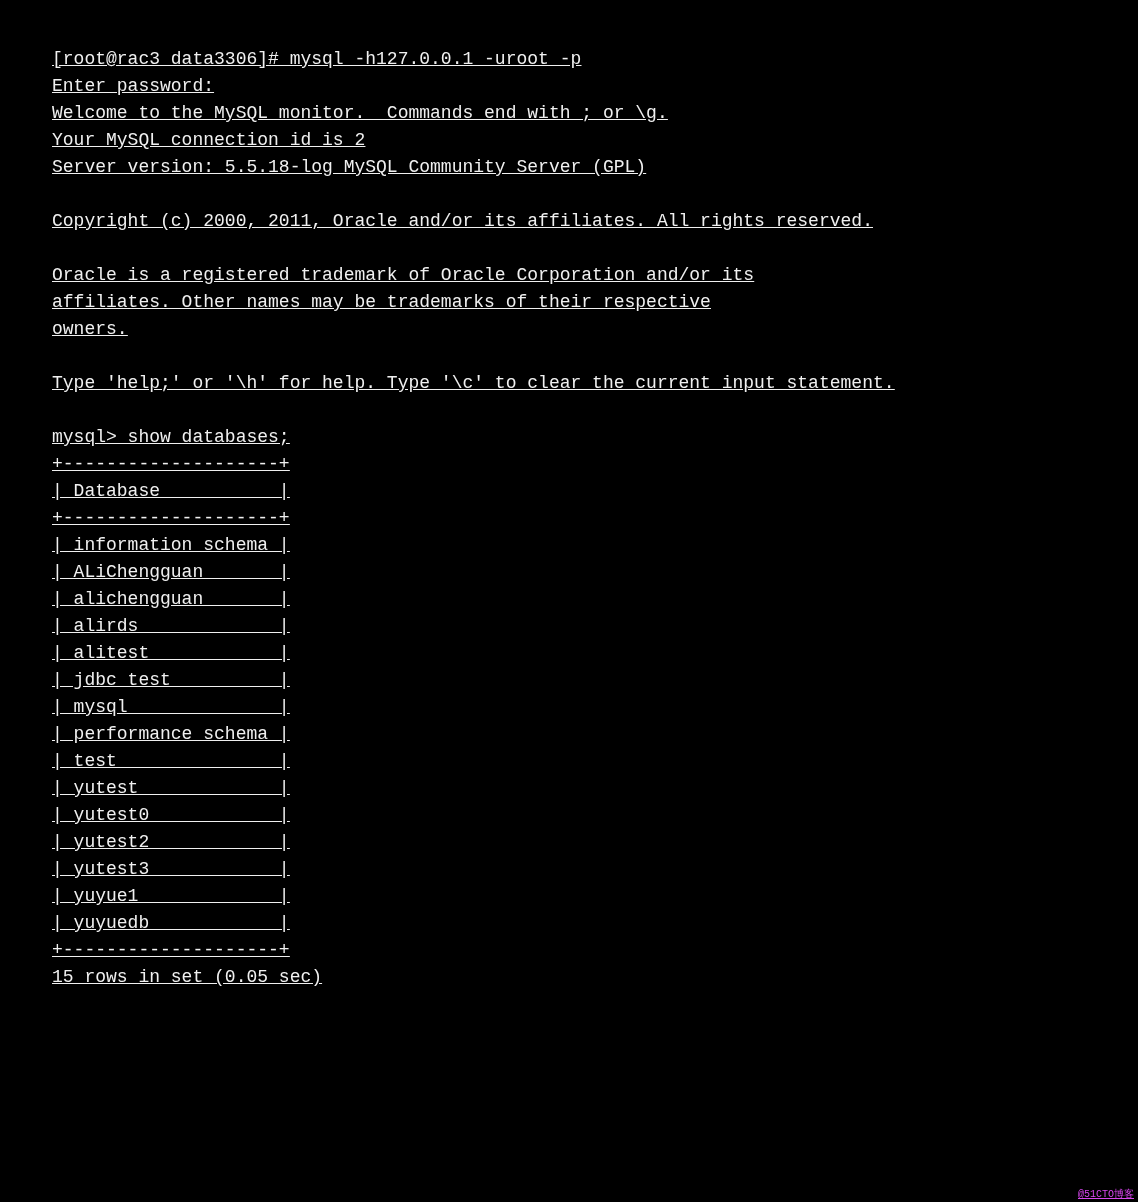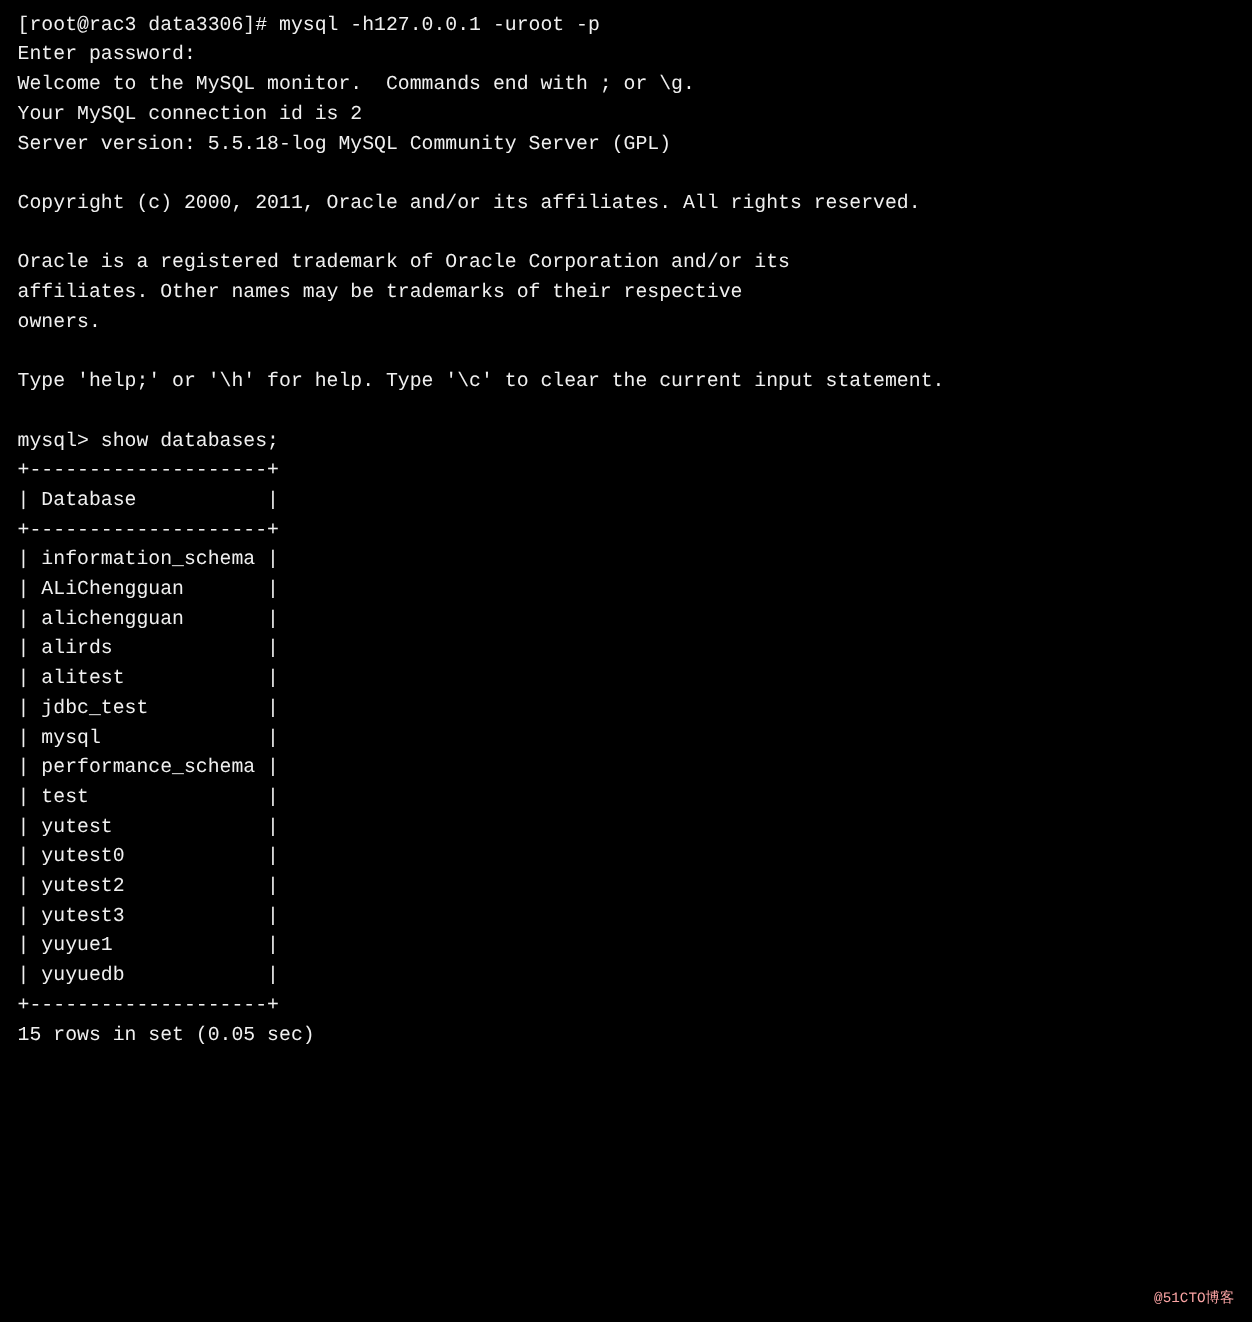--- a/index.html
+++ b/index.html
@@ -1,18 +1,19 @@
 <!DOCTYPE html>
 <html><head>
   <meta charset="utf-8">
   <style>
     * {
-      margin: 0;
+      margin: 12px;
       padding: 0;
       box-sizing: border-box;
+      text-decoration: underline;
     }
 
     body {
       background-color: #000000;
       color: #f0f0f0;
       font-family: 'Courier New', Courier, monospace;
       font-size: 18px;
       line-height: 1.5;
       width: 1138px;
       min-height: 1202px;
@@ -22,22 +23,22 @@
 
     .terminal-content {
       white-space: pre;
       font-family: 'Courier New', Courier, monospace;
     }
 
     .watermark {
       position: absolute;
       bottom: 12px;
       right: 16px;
-      color: #fca5a5;
-      font-size: 13px;
+      color: #d946ef;
+      font-size: 10px;
       font-family: 'Courier New', Courier, monospace;
     }
   </style>
 </head>
 <body>
 
 <div class="terminal-content">[root@rac3 data3306]# mysql -h127.0.0.1 -uroot -p
 Enter password:
 Welcome to the MySQL monitor.  Commands end with ; or \g.
 Your MySQL connection id is 2

